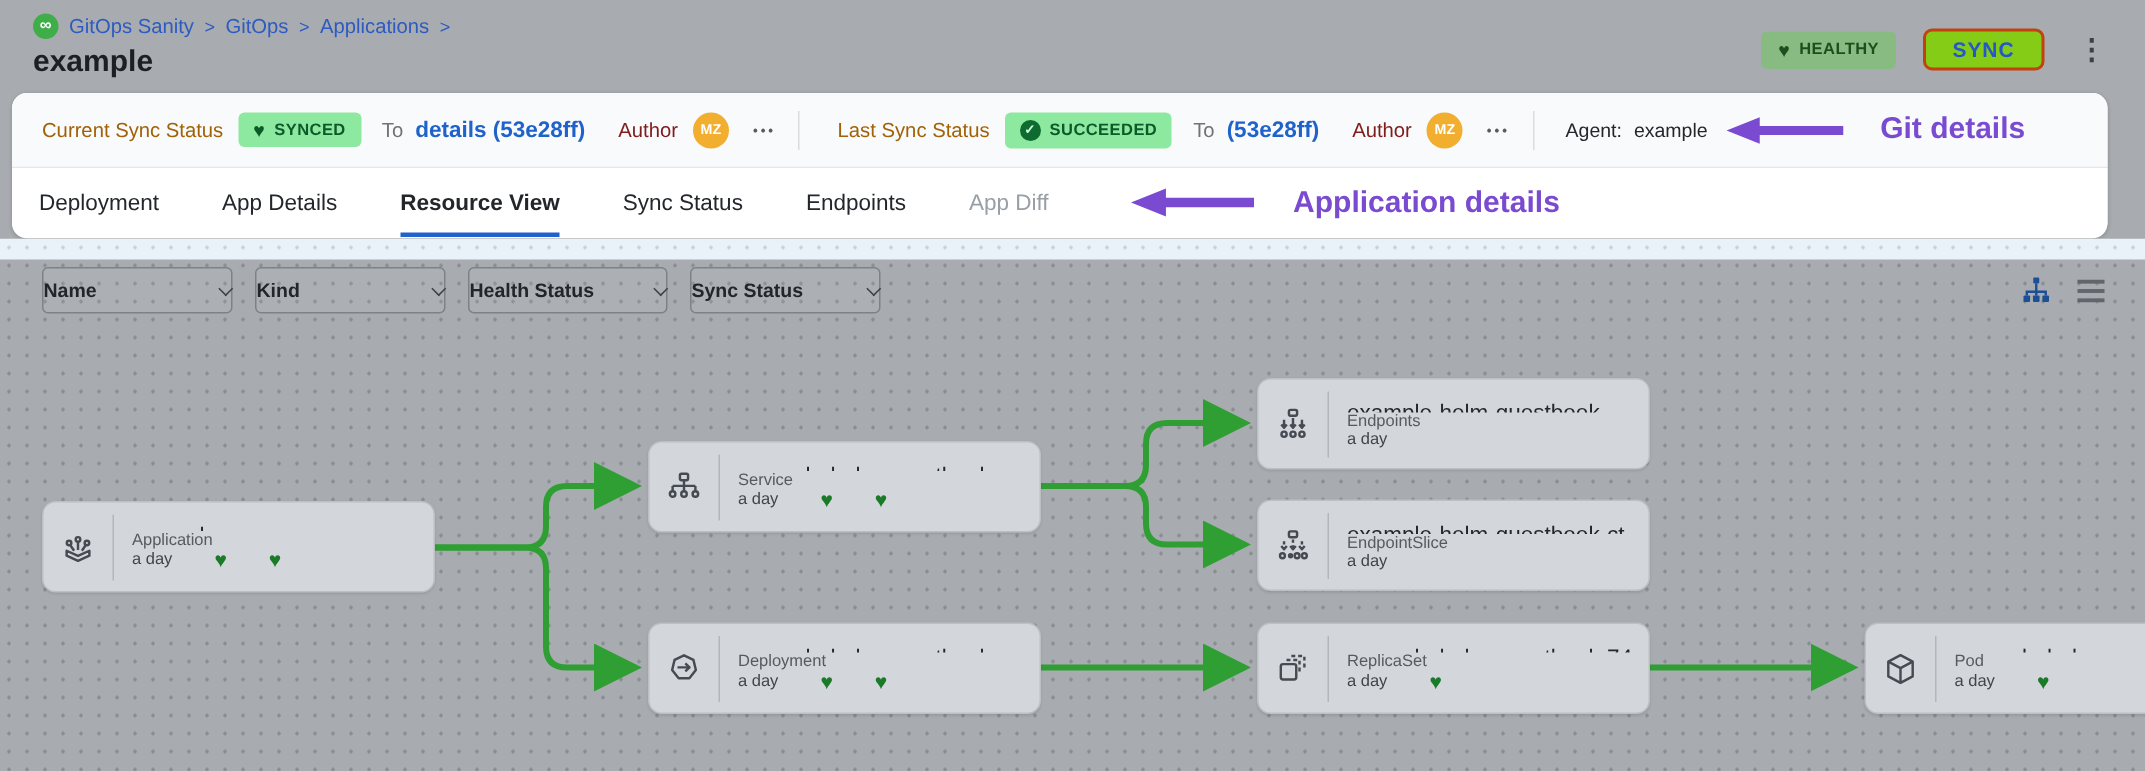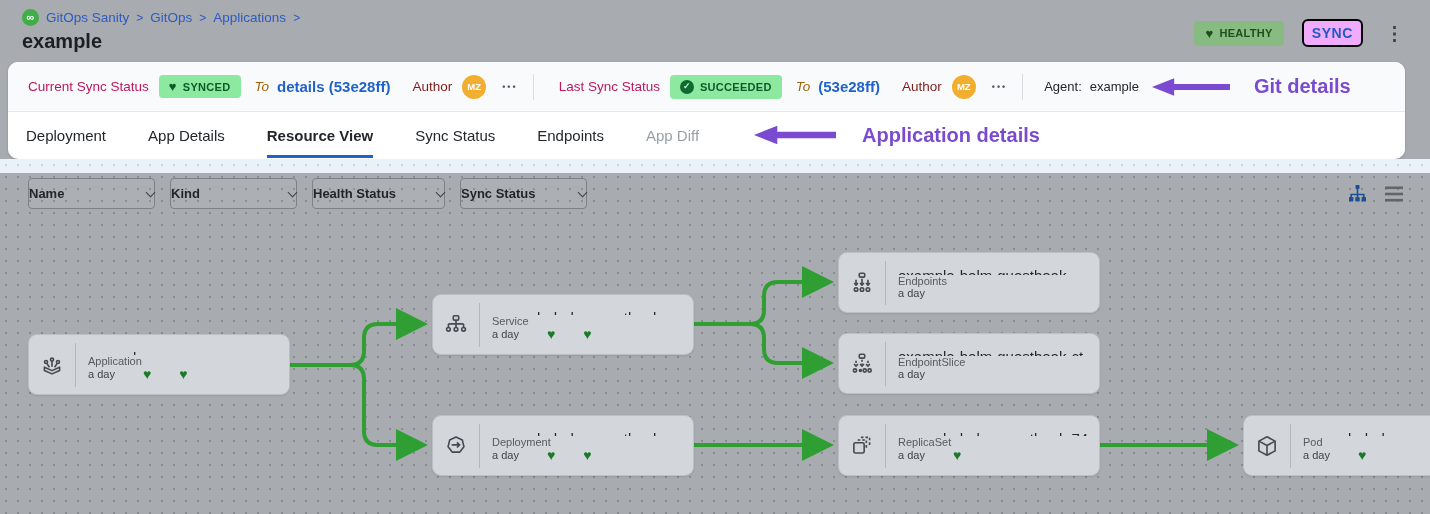--- a/index.html
+++ b/index.html
@@ -15,31 +15,31 @@
   
   .breadcrumb-row{position:absolute;left:22px;top:9px;display:flex;align-items:center;gap:7px;}
   .logo{width:17px;height:17px;border-radius:50%;background:#3fae49;color:#fff;display:flex;align-items:center;justify-content:center;font-size:11px;font-weight:700;line-height:1;}
   .crumb{color:var(--link-blue);font-size:13.5px;text-decoration:none;}
   .crumb-sep{color:var(--link-blue);font-size:12px;}
   .page-title{position:absolute;left:22px;top:30px;font-size:20px;font-weight:700;color:#1c1f23;}
   .top-actions{position:absolute;right:22px;top:19px;display:flex;align-items:center;gap:18px;}
   .badge{display:inline-flex;align-items:center;gap:6px;border-radius:4px;font-weight:700;letter-spacing:.3px;}
   .badge.healthy{background:var(--healthy-badge-bg);color:var(--healthy-badge-text);font-size:11px;padding:6px 11px;}
   .badge .heart-glyph{font-size:13px;line-height:1;}
-  .sync-btn{background:#f0abfc;border:2px solid #000000;color:#2458c6;font-weight:700;font-size:14px;letter-spacing:.6px;border-radius:6px;padding:4px 8px;cursor:pointer;}
+  .sync-btn{background:#84cc16;border:2px solid #c2410c;color:#2458c6;font-weight:700;font-size:14px;letter-spacing:.6px;border-radius:6px;padding:4px 18px;cursor:pointer;}
   .kebab{color:#3c4147;font-size:19px;font-weight:700;line-height:1;cursor:pointer;padding:2px 4px;}
 
   
   .card{position:absolute;left:8px;top:62px;width:1397px;height:97px;background:#fff;border-radius:10px;box-shadow:0 1px 3px rgba(0,0,0,.18);display:flex;flex-direction:column;}
   .sync-bar{height:50px;background:#f9fafc;border-bottom:1px solid #e4e7eb;border-radius:10px 10px 0 0;display:flex;align-items:center;padding:0 10px 0 10px;}
-  .sync-label{font-size:13.5px;color:#be185d;margin:0 10px;white-space:nowrap;}
+  .sync-label{font-size:13.5px;color:#a16207;margin:0 10px;white-space:nowrap;}
   .badge.synced,.badge.succeeded{background:var(--badge-green-bg);color:var(--badge-green-text);font-size:11px;padding:5px 10px;}
   .badge .heart-glyph.green{color:var(--badge-green-text);}
   .check-circle{width:14px;height:14px;border-radius:50%;background:#0e6b30;color:#cdf5d8;font-size:9px;display:inline-flex;align-items:center;justify-content:center;line-height:1;}
-  .to-label{font-size:13.5px;color:#a16207;margin:0 8px 0 14px;font-style:italic;}
+  .to-label{font-size:13.5px;color:#737373;margin:0 8px 0 14px;}
   .rev-link{color:var(--accent-blue);font-weight:700;font-size:15px;text-decoration:none;white-space:nowrap;}
   .author-label{font-size:13.5px;color:#7f1d1d;margin:0 10px 0 22px;}
   .avatar{width:24px;height:24px;border-radius:50%;background:var(--avatar-bg);color:#fff;font-size:9.5px;font-weight:700;display:inline-flex;align-items:center;justify-content:center;}
   .dots-menu{color:#565b62;font-size:9px;letter-spacing:2px;font-weight:700;margin-left:16px;cursor:pointer;}
   .v-divider{width:1px;height:26px;background:#d9dce1;margin:0 15px;}
   .agent-label{font-size:13px;color:#23272c;margin-left:6px;}
   .agent-value{font-size:13px;color:#23272c;margin-left:8px;}
   .annot-arrow{margin-left:13px;flex:none;}
   .annot-text{color:var(--purple);font-weight:700;font-size:20px;margin-left:24px;white-space:nowrap;}
 

